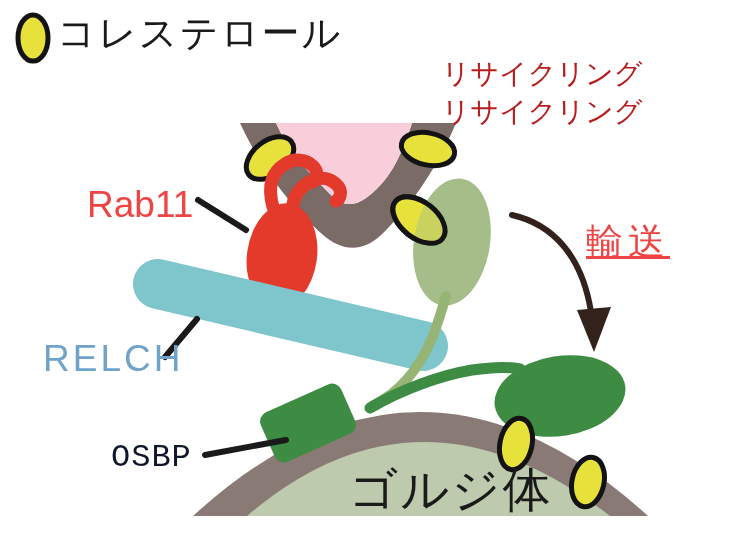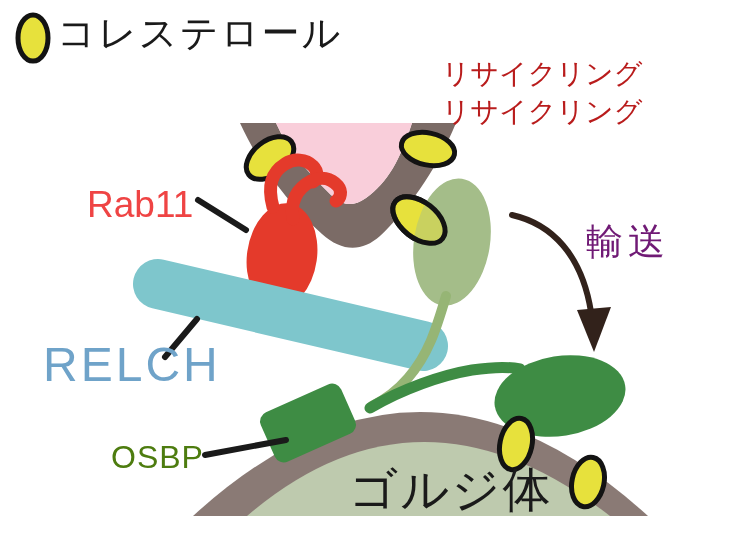--- a/index.html
+++ b/index.html
@@ -16,21 +16,21 @@
     position: absolute;
     white-space: nowrap;
     color: #1a1a1a;
     line-height: 1.1;
     user-select: none;
   }
   .lbl-legend     { left: 57px;  top: 13px;  font-size: 38px; letter-spacing: 2px; text-align: center; }
   .lbl-endosome   { left: 408px; top: 55px;  width: 268px; text-align: center;
                     font-size: 28px; line-height: 38px; }
   .lbl-rab11      { left: 87px;  top: 185px; font-size: 37px; }
-  .lbl-relch      { left: 43px;  top: 339px; font-size: 48px; letter-spacing: 3px; }
+  .lbl-relch      { left: 43px;  top: 339px; font-size: 37px; letter-spacing: 3px; }
   .lbl-osbp       { left: 111px; top: 440px; font-size: 32px; letter-spacing: 1px; }
   .lbl-transport  { left: 586px; top: 222px; font-size: 37px; letter-spacing: 5px; }
   .lbl-golgi      { left: 349px; top: 464px; font-size: 48px; letter-spacing: 2px; }
 </style>
 </head>
 <body>
 
 <div class="stage">
 
   <svg width="731" height="542" viewBox="0 0 731 542">
@@ -100,18 +100,18 @@
 
   <div class="lbl lbl-endosome" style="color: #b91c1c;">
     <div>リサイクリング</div>
     <div>リサイクリング</div>
   </div>
 
   <div class="lbl lbl-rab11" style="color: #ef4444;">Rab11</div>
 
   <div class="lbl lbl-relch" style="color: rgb(111, 163, 201);">RELCH</div>
 
-  <div class="lbl lbl-osbp" style="color: #4d7c0f;">OSBP</div>
+  <div class="lbl lbl-osbp" style="color: #0f172a; font-family: Liberation Mono, monospace;">OSBP</div>
 
-  <div class="lbl lbl-transport" style="color: #701a75;">輸送</div>
+  <div class="lbl lbl-transport" style="color: #ef4444; text-decoration: underline;">輸送</div>
 
   <div class="lbl lbl-golgi" style="color: rgb(26, 26, 26);">ゴルジ体</div>
 </div>
 
 </body></html>

